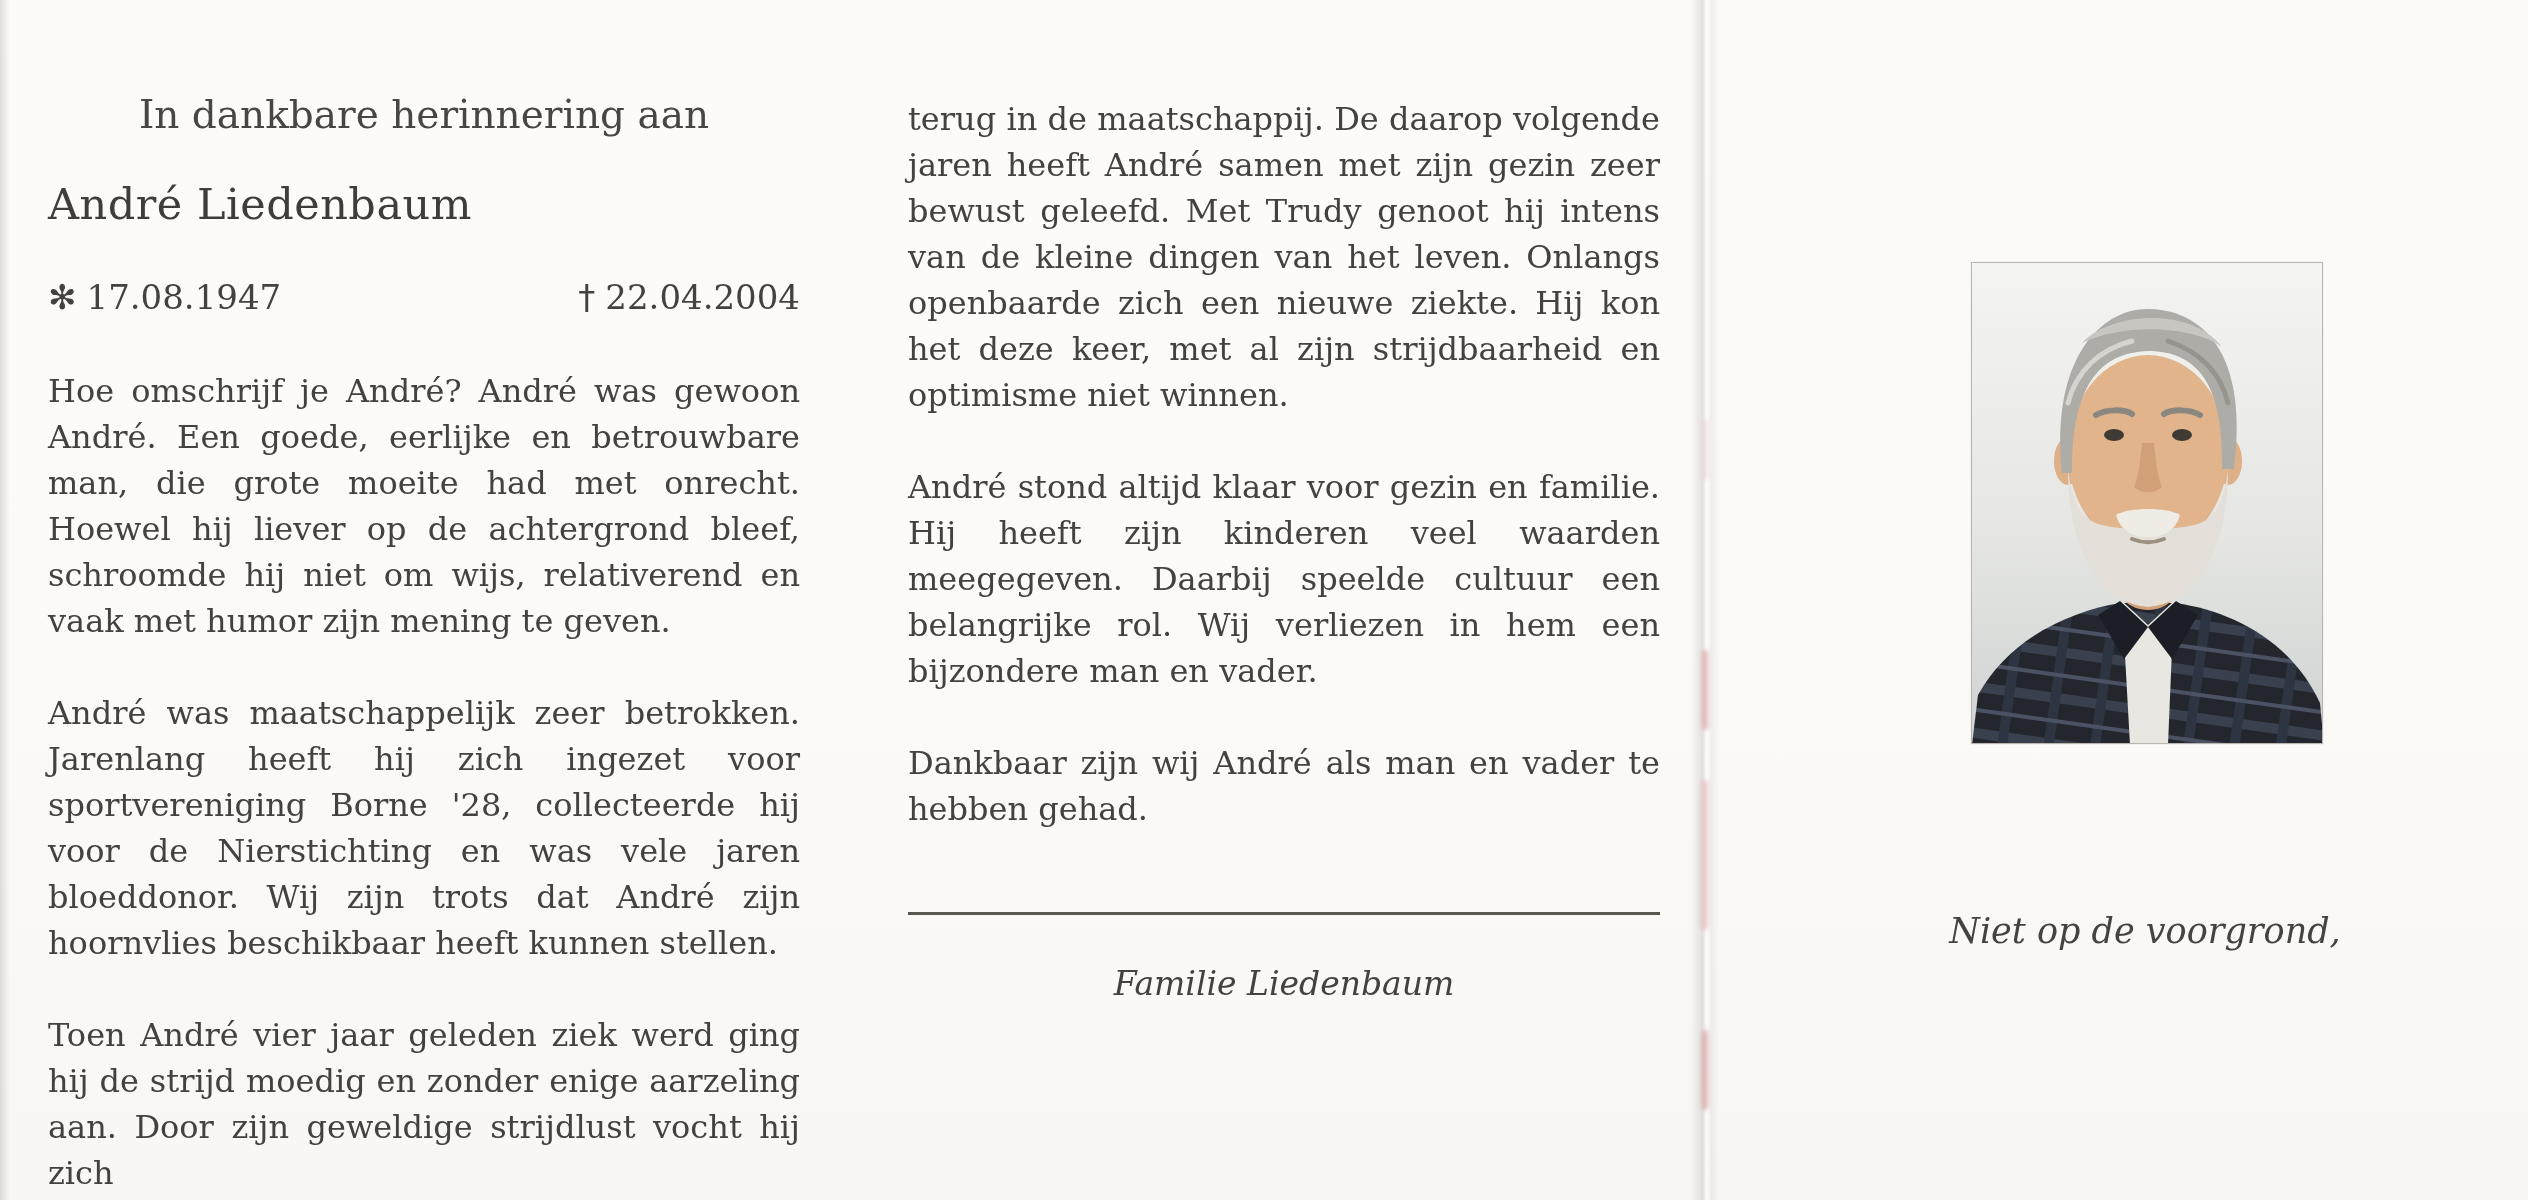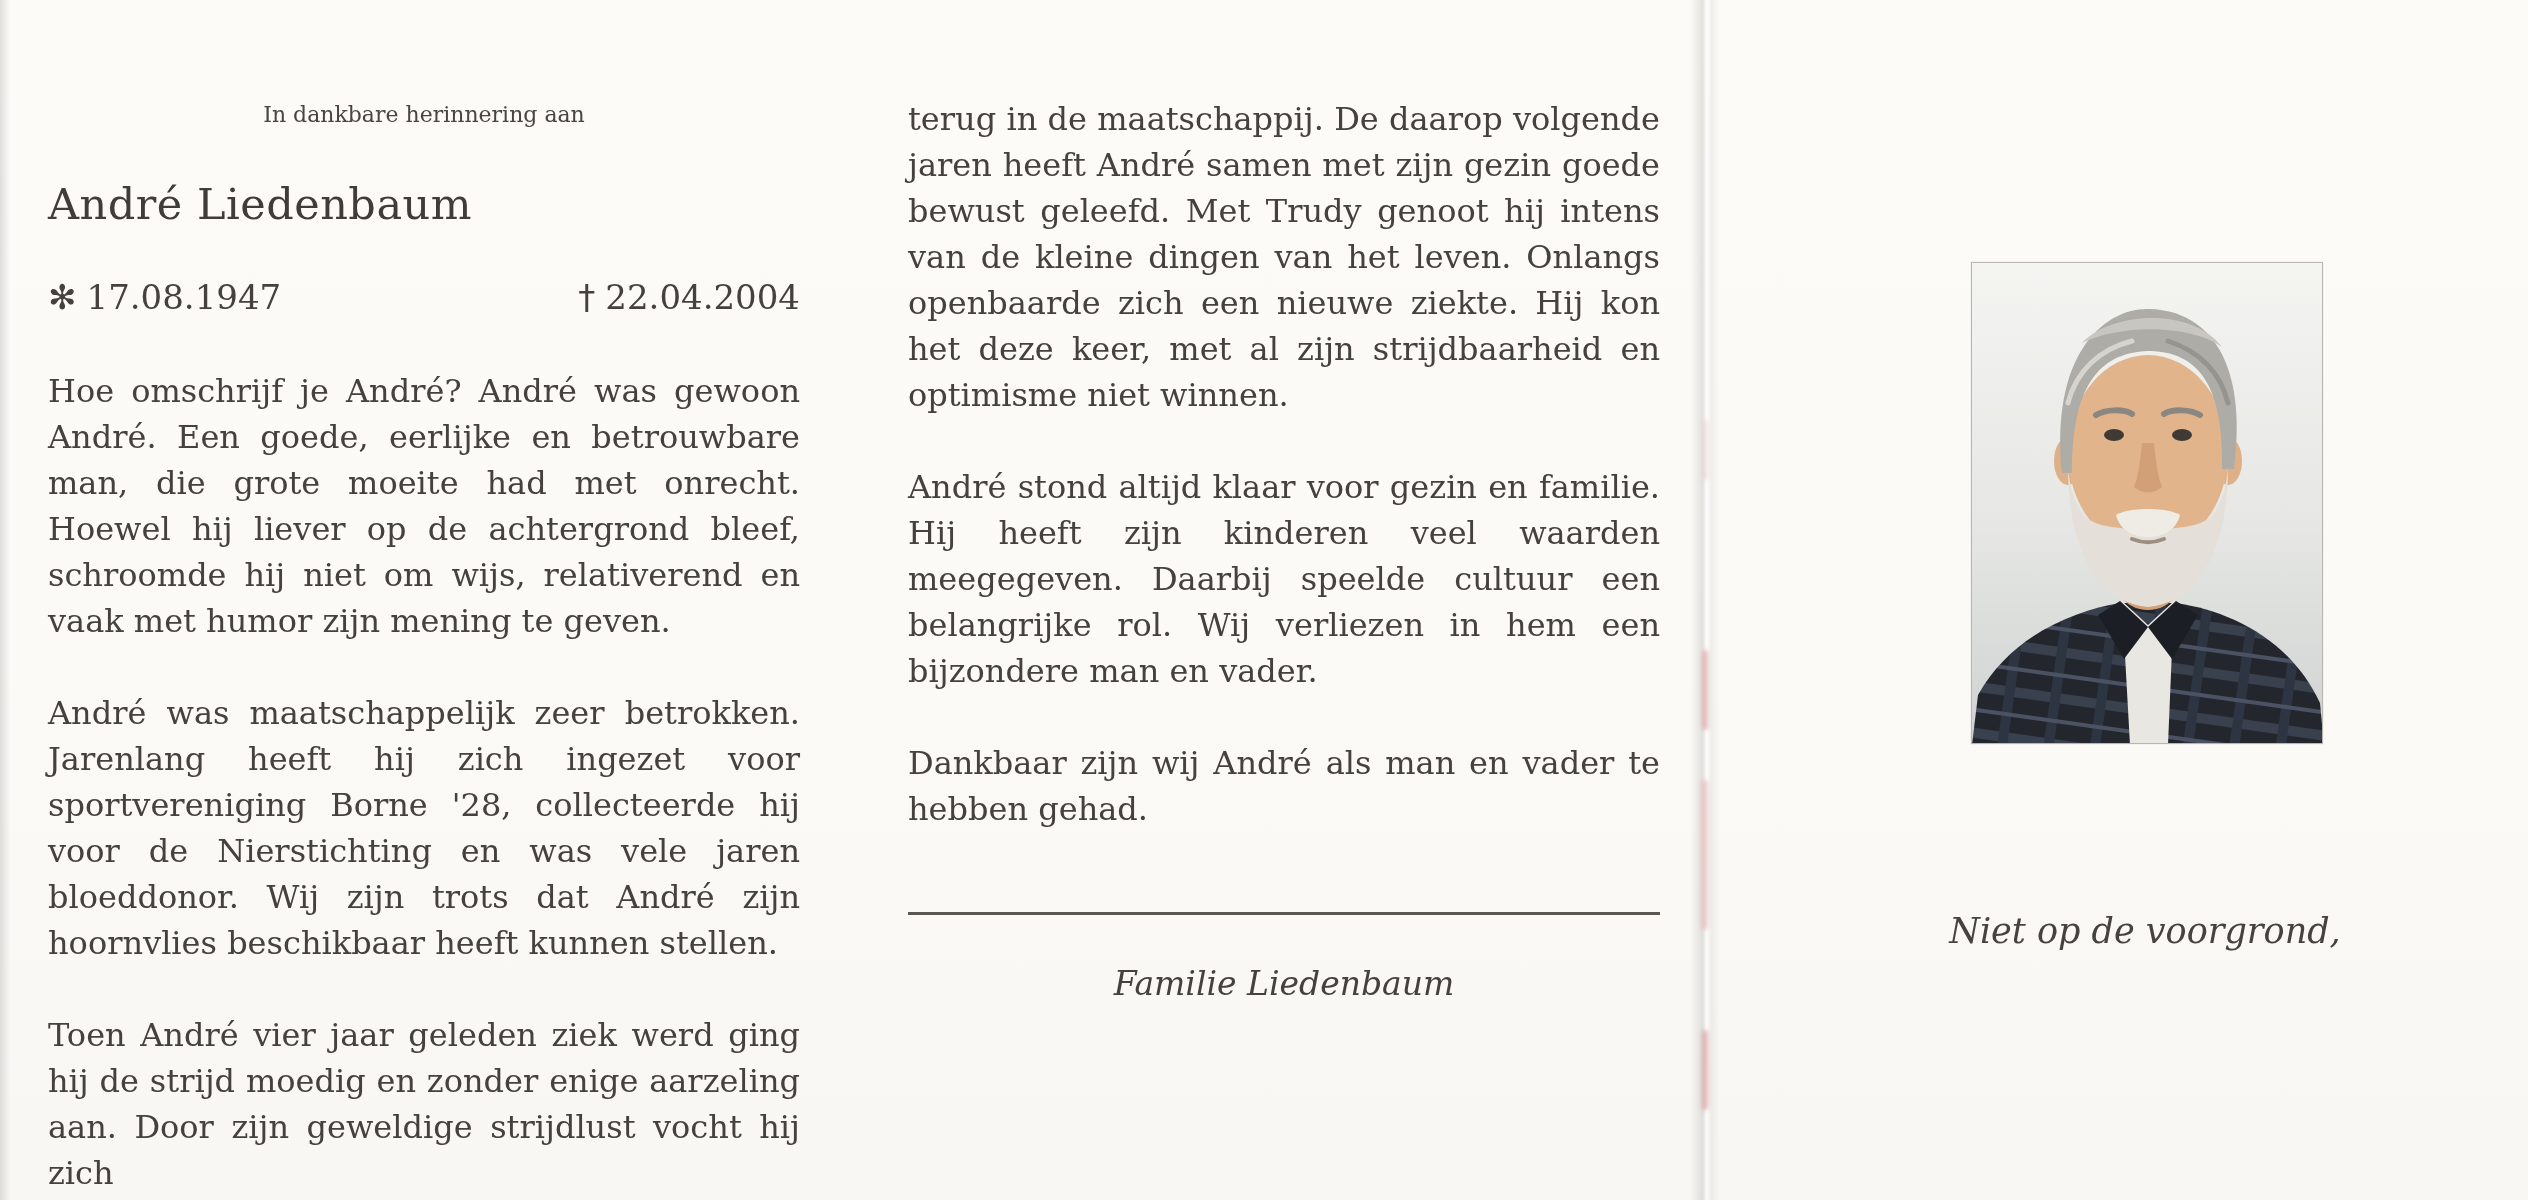--- a/index.html
+++ b/index.html
@@ -34,21 +34,21 @@
     position:absolute; width:752px;
     font-size:32px; line-height:46px;
     text-align:justify; color:#45423d;
   }
   .col p { margin:0 0 46px 0; }
   .col p:last-child { margin-bottom:0; }
 
   .col-1 { left:48px;  top:92px; }
   .col-2 { left:908px; top:96px; }
 
-  .intro { text-align:center; font-size:22px; line-height:46px; color:#494540; }
+  .intro { text-align:center; font-size:39px; line-height:46px; color:#494540; }
   .name  { text-align:left; font-size:43px; line-height:52px; margin-top:40px;
            letter-spacing:0.5px; color:#403c38; }
   .dates { display:flex; justify-content:space-between; align-items:baseline;
            font-size:34px; margin-top:44px; margin-bottom:48px; color:#45423d;gap:28px; }
   .sym   { font-family:"DejaVu Sans", "Liberation Sans", sans-serif; margin-right:10px; }
 
   .divider { border:none; border-top:3px solid #5a5650; margin:80px 0 46px 0; width:100%; }
   .em        { font-style:italic; }
   .signature { text-align:center; font-style:italic; font-size:33px; margin-top:40px; }
 
@@ -84,21 +84,21 @@
       <span>
         <span class="sym">†</span><span>22.04.2004</span>
       </span>
     </div>
     <p>Hoe omschrijf je André? André was gewoon André. Een goede, eerlijke en betrouwbare man, die grote moeite had met onrecht. Hoewel hij liever op de achtergrond bleef, schroomde hij niet om wijs, relativerend en vaak met humor zijn mening te geven.</p>
     <p>André was maatschappelijk zeer betrokken. Jarenlang heeft hij zich ingezet voor sportvereniging Borne '28, collecteerde hij voor de Nierstichting en was vele jaren bloeddonor. Wij zijn trots dat André zijn hoornvlies beschikbaar heeft kunnen stellen.</p>
     <p>Toen André vier jaar geleden ziek werd ging hij de strijd moedig en zonder enige aarzeling aan. Door zijn geweldige strijdlust vocht hij zich</p>
   </div>
 
   <div class="col col-2">
-    <p>terug in de maatschappij. De daarop volgende jaren heeft André samen met zijn gezin goede bewust geleefd. Met Trudy genoot hij intens van de kleine dingen van het leven. Onlangs openbaarde zich een nieuwe ziekte. Hij kon het deze keer, met al zijn strijdbaarheid en optimisme niet winnen.</p>
+    <p>terug in de maatschappij. De daarop volgende jaren heeft André samen met zijn gezin zeer bewust geleefd. Met Trudy genoot hij intens van de kleine dingen van het leven. Onlangs openbaarde zich een nieuwe ziekte. Hij kon het deze keer, met al zijn strijdbaarheid en optimisme niet winnen.</p>
     <p>André stond altijd klaar voor gezin en familie. Hij heeft zijn kinderen veel waarden meegegeven. Daarbij speelde cultuur een belangrijke rol. Wij verliezen in hem een bijzondere man en vader.</p>
     <p>Dankbaar zijn wij André als man en vader te hebben gehad.</p>
     <hr class="divider">
     <p class="signature">Familie Liedenbaum</p>
   </div>
 
   <div class="fold">
     <div class="fold-mark m1"></div>
     <div class="fold-mark m2"></div>
     <div class="fold-mark m3"></div>

